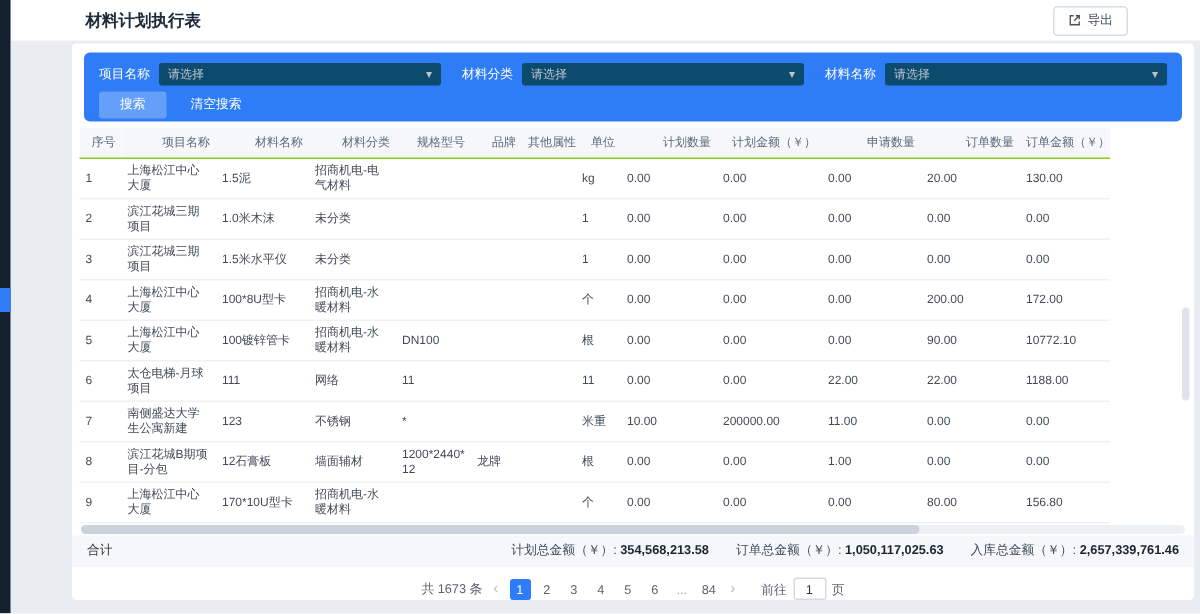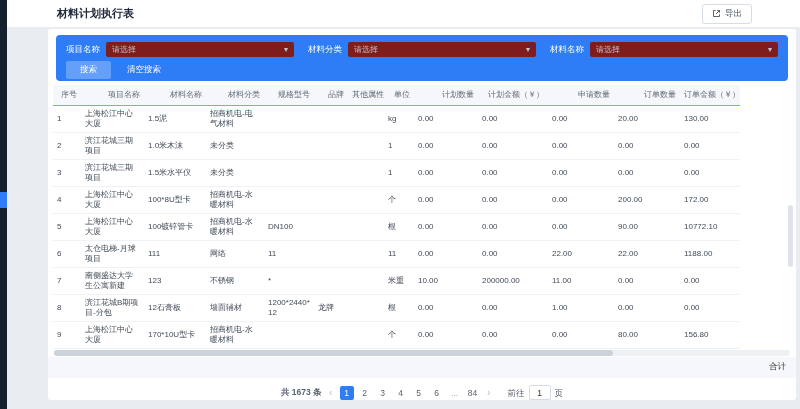--- a/index.html
+++ b/index.html
@@ -22,21 +22,21 @@
 
   
   .card { position:absolute; left:48px; top:29px; width:748px; height:371px; background:#fff; border-radius:3px; overflow:hidden; }
 
   
   .filter-panel { margin:6px 8px 4px; height:46px; background:#2e7cf6; border-radius:4px; padding:7px 10px 5px; }
   .filter-row { display:flex; align-items:center; }
   .filter-group { display:flex; align-items:center; flex:1; margin-right:14px; }
   .filter-group:last-child { margin-right:0; }
   .filter-label { color:#fff; font-size:8.5px; margin-right:6px; white-space:nowrap; }
-  .select { flex:1; height:15px; background:#7f1d1d; border-radius:2px; display:flex; align-items:center;
+  .select { flex:1; height:15px; background:#0c4a6e; border-radius:2px; display:flex; align-items:center;
             padding:0 6px; cursor:pointer; }
   .select .placeholder { font-size:8px; color:#bfc4cc; flex:1; }
   .select .chevron { font-size:8px; color:#bfc4cc; line-height:1; }
   .action-row { display:flex; align-items:center; margin-top:4px; }
   .search-btn { background:#649ff9; color:#fff; border:none; border-radius:2px; padding:3px 14px;
                 font-size:8.5px; cursor:pointer; font-family:Liberation Sans, sans-serif; }
   .clear-link { color:#fff; font-size:8.5px; margin-left:16px; cursor:pointer; text-decoration:none; }
 
   
   .table-area { position:relative; }
@@ -56,21 +56,21 @@
   
   .totals { height:21px; background:#f5f7fa; display:flex; align-items:center; padding:0 10px; font-size:8.5px;justify-content:flex-end; }
   .totals-label { color:#333; }
   .totals-items { margin-left:auto; display:flex; gap:18px; }
   .t-item { color:#414b58; white-space:nowrap; }
   .t-item b { color:#1c2430; font-weight:700; }
 
   
   .pagination { height:24px; margin-top:3px; display:flex; align-items:center; justify-content:center;
                 font-size:8.5px; color:#5b6470; }
-  .total-count { margin-right:2px; color:#5b6470;font-weight:bold; }
+  .total-count { margin-right:2px; color:#5b6470; }
   .arrow { width:14px; height:14px; display:inline-flex; align-items:center; justify-content:center;
            color:#b7bdc7; cursor:pointer; font-size:10px; }
   #pages { display:inline-flex; gap:4px; margin:0 2px; }
   .page { min-width:14px; height:14px; padding:0 2px; display:inline-flex; align-items:center; justify-content:center;
           border-radius:2px; cursor:pointer; color:#5b6470; }
   .page.active { background:#2e7cf6; color:#fff; }
   .ellipsis { min-width:14px; height:14px; display:inline-flex; align-items:center; justify-content:center; color:#9aa1ab; }
   .goto { margin-left:12px; display:inline-flex; align-items:flex-end; gap:4px; }
   .goto-input { width:22px; height:15px; border:1px solid #d6dbe2; border-radius:2px; text-align:center;
                 font-size:8.5px; color:#333; font-family:"Liberation Sans", sans-serif; }
@@ -290,20 +290,25 @@
         <div class="vthumb"></div>
       </div>
     </div>
 
     <div class="hscroll">
       <div class="hthumb"></div>
     </div>
 
     <div class="totals">
       <span class="totals-label">合计</span>
+      <div class="totals-items">
+        <span class="t-item"><span>计划总金额（￥）:</span> <b>354,568,213.58</b></span>
+        <span class="t-item"><span>订单总金额（￥）:</span> <b>1,050,117,025.63</b></span>
+        <span class="t-item"><span>入库总金额（￥）:</span> <b>2,657,339,761.46</b></span>
+      </div>
     </div>
 
     <div class="pagination">
       <span class="total-count">共 1673 条</span>
       <span class="arrow">‹</span>
       <span id="pages">
           <span class="page active">1</span>
           <span class="page">2</span>
           <span class="page">3</span>
           <span class="page">4</span>

